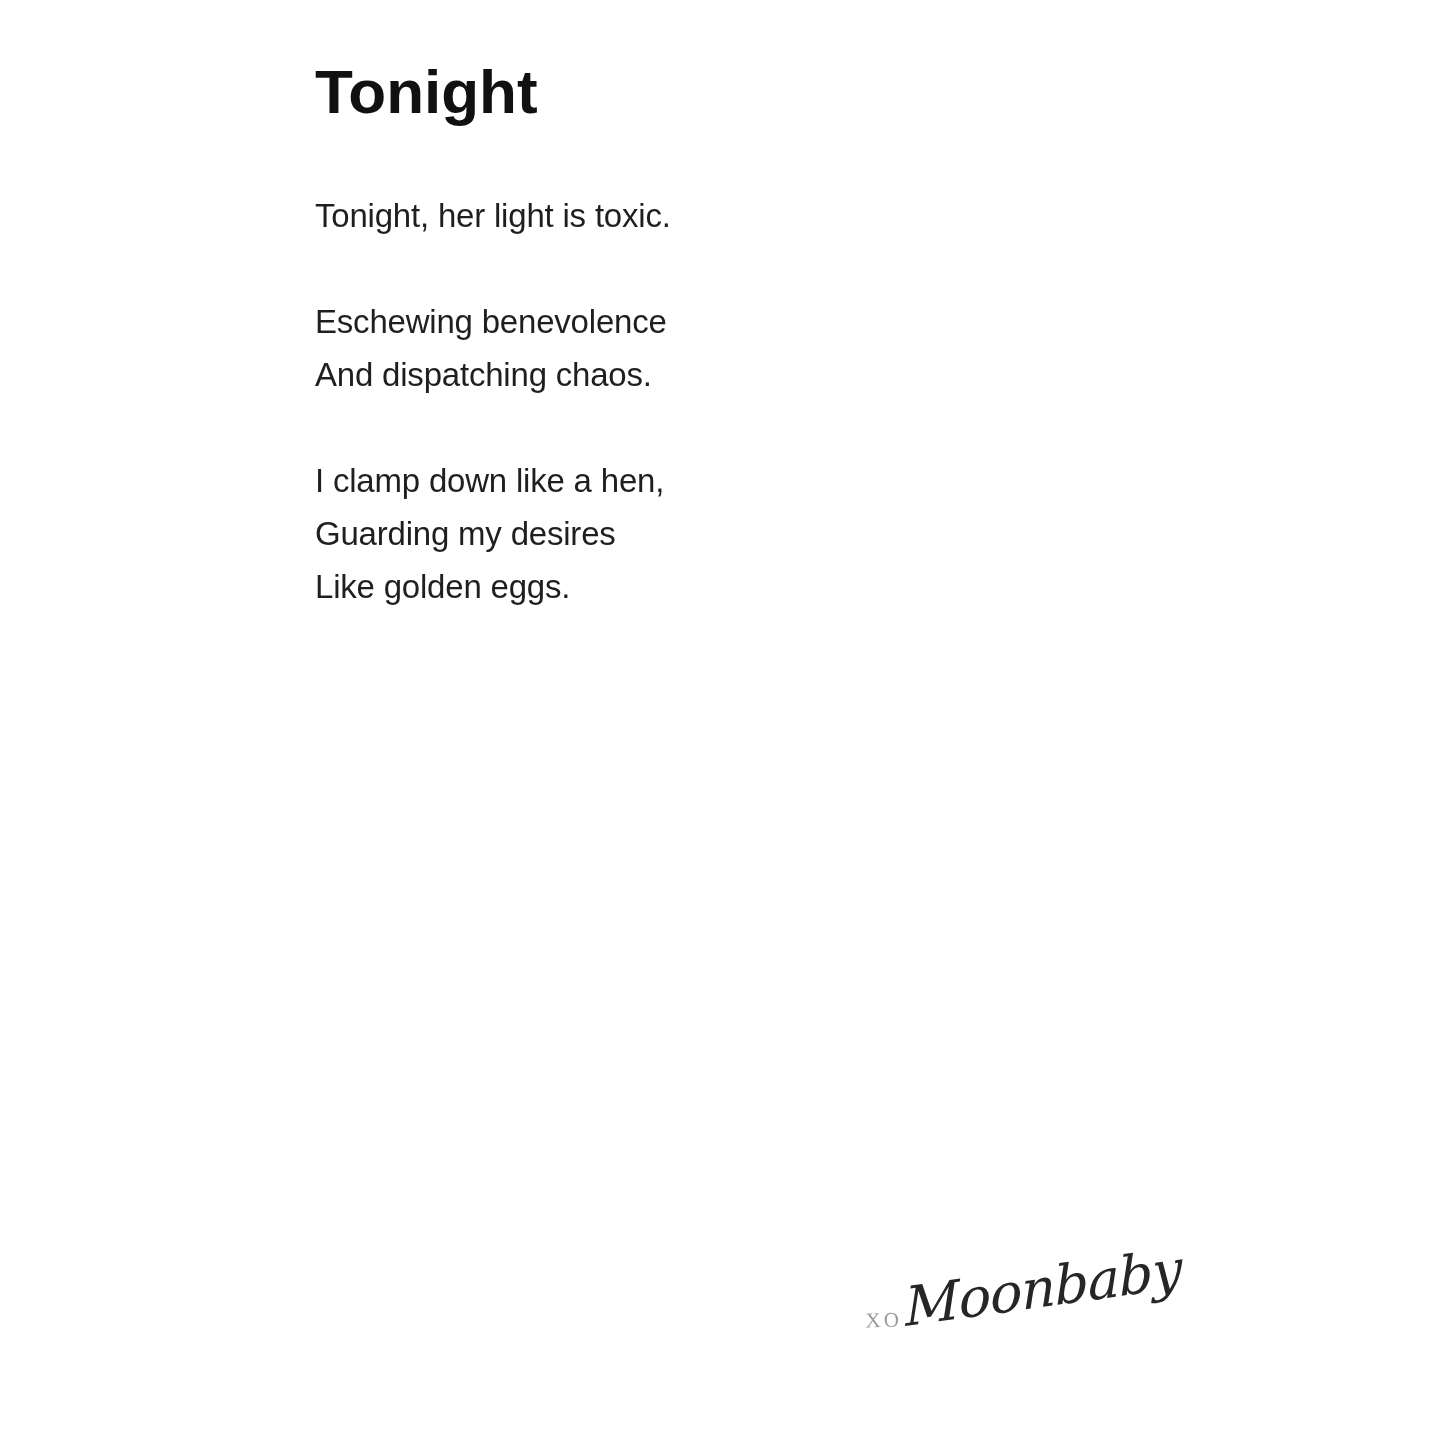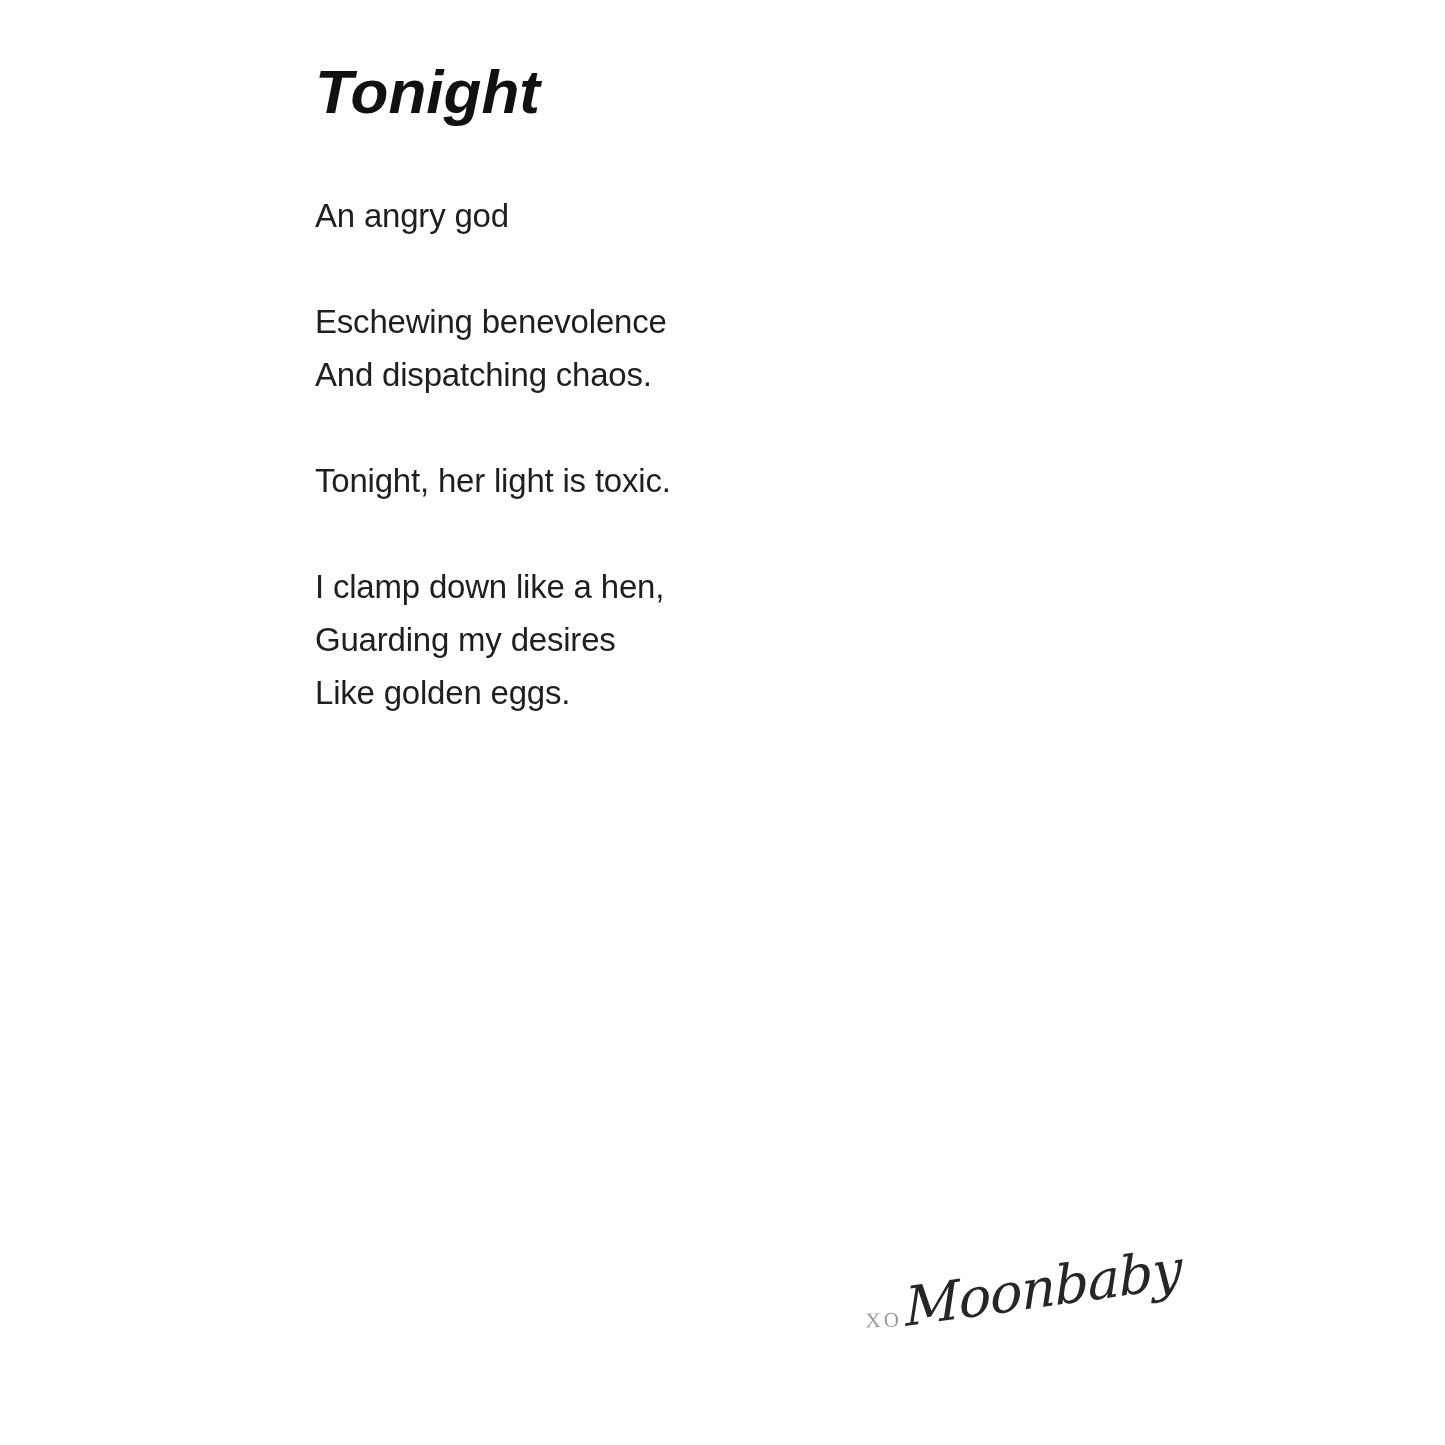--- a/index.html
+++ b/index.html
@@ -25,21 +25,20 @@
     top: 56px;
     width: 880px;
   }
   .poem-title {
     margin: 0 0 62px 0;
     font-size: 62px;
     line-height: 1.15;
     font-weight: 700;
     color: #111111;
     letter-spacing: 0px;
-    font-style: italic;
   }
   .stanza {
     margin: 0 0 53px 0;
   }
   .line {
     margin: 0;
     font-size: 34px;
     line-height: 53px;
     font-weight: 400;
     color: #1f1f1f;
@@ -79,31 +78,28 @@
 </head>
 <body>
 
 <div class="page">
   <div class="content">
 
     <h1 class="poem-title">Tonight</h1>
 
 
 
+
     <div class="stanza">
-      <p class="line">An angry god</p>
+      <p class="line">Tonight, her light is toxic.</p>
     </div>
 
     <div class="stanza">
       <p class="line">Eschewing benevolence</p>
       <p class="line">And dispatching chaos.</p>
-    </div>
-
-    <div class="stanza">
-      <p class="line">Tonight, her light is toxic.</p>
     </div>
 
     <div class="stanza">
       <p class="line">I clamp down like a hen,</p>
       <p class="line">Guarding my desires</p>
       <p class="line">Like golden eggs.</p>
     </div>
 
   </div>
 

